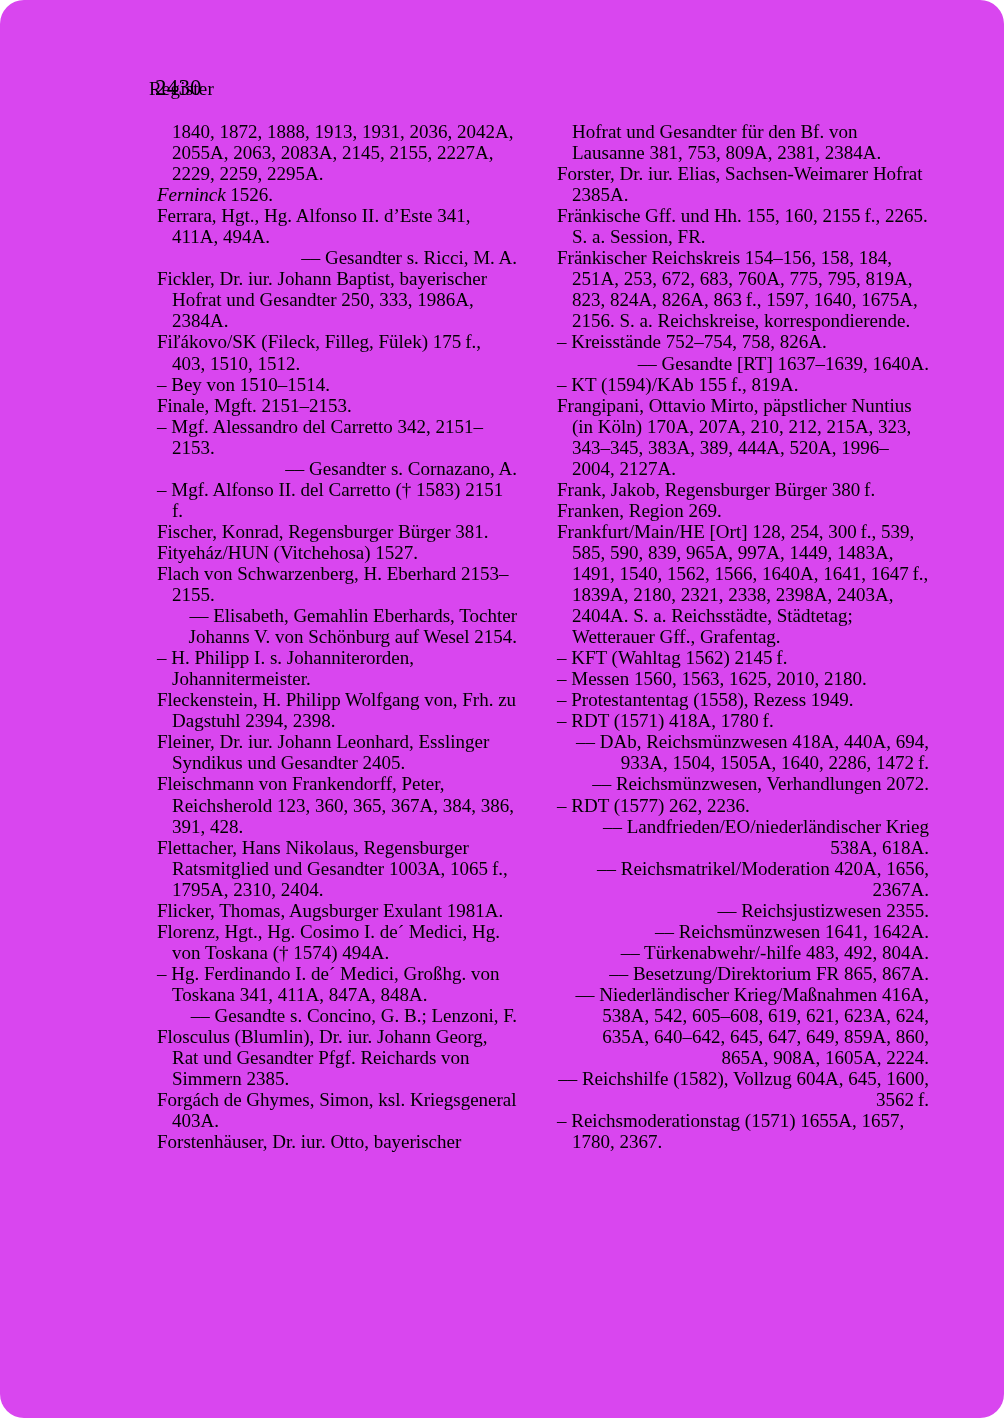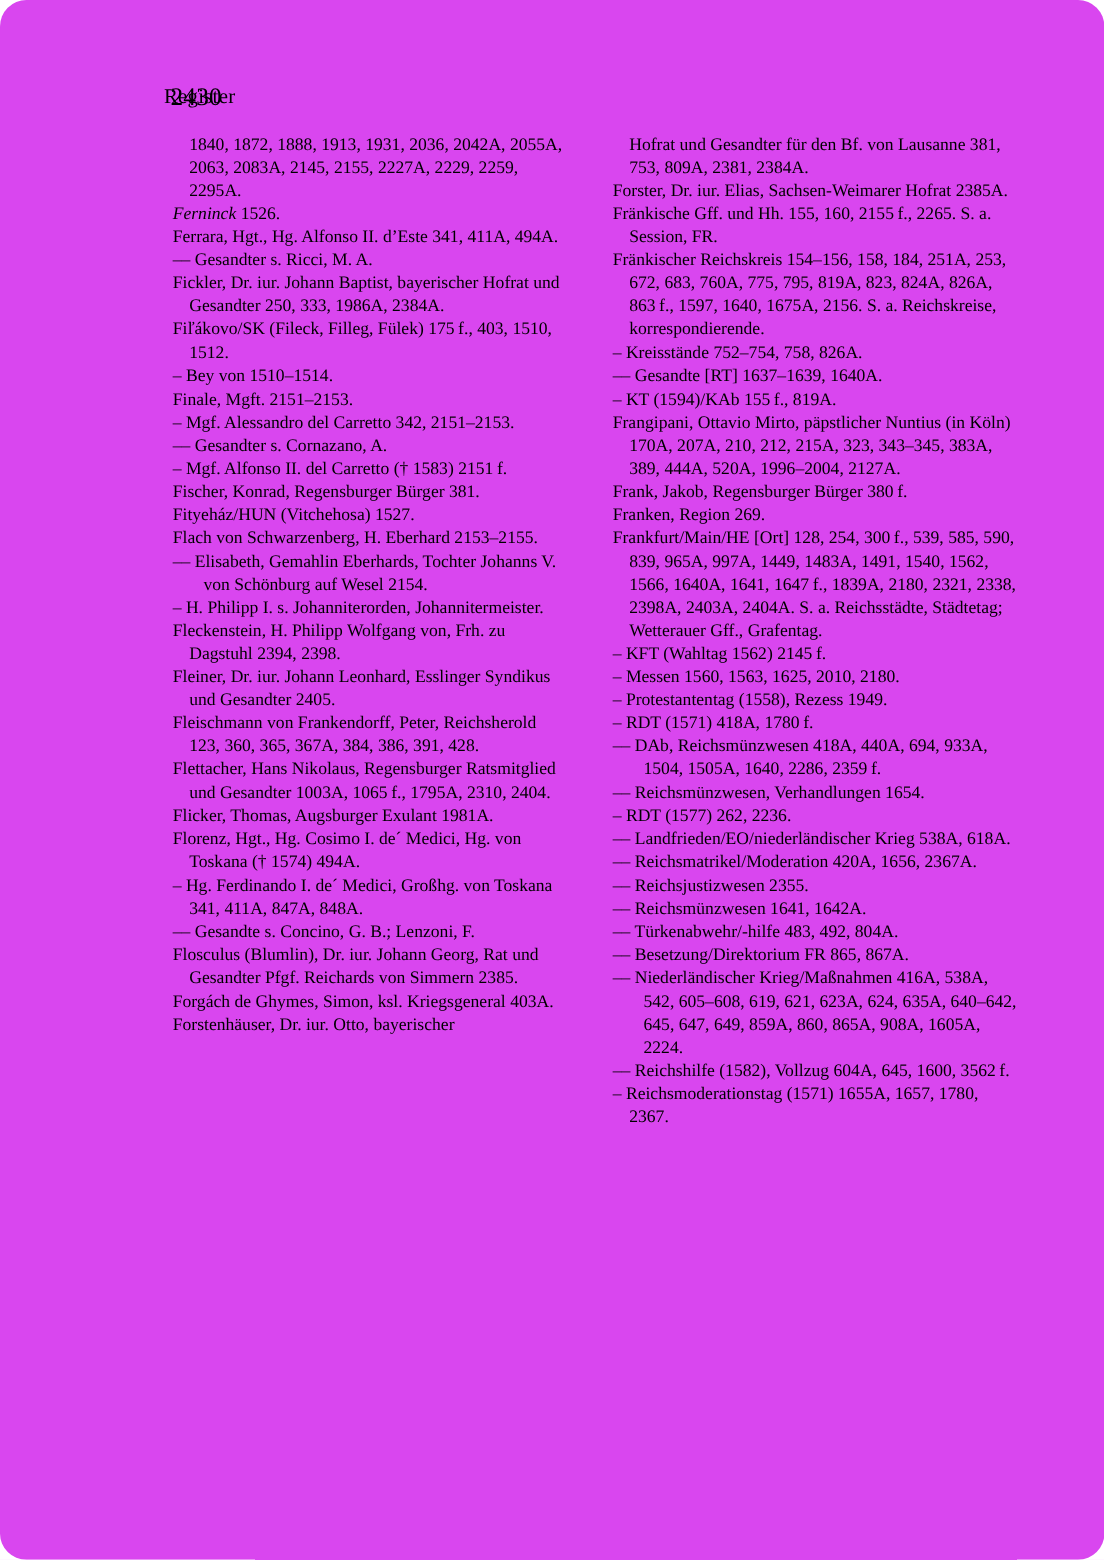--- a/index.html
+++ b/index.html
@@ -48,21 +48,21 @@
   
   .columns {
     position: absolute;
     left: 0;
     top: 121px;
     width: 1004px;
   }
   .col {
     position: absolute;
     top: 0;
-    font-size: 16px;
+    font-size: 19px;
     line-height: 21.05px;
   }
   .col-left  { left: 157px; width: 360px; }
   .col-right { left: 557px; width: 372px; }
 
   
   .entry {
     margin: 0;
     padding: 0;
     text-indent: 0;
@@ -70,20 +70,21 @@
     text-indent: -15px;
     white-space: normal;
   }
   .entry.sub1 {
     padding-left: 15px;
     text-indent: -15px;
   }
   .entry.sub2 {
     padding-left: 28px;
     text-indent: -28px;
+    text-align: right;
   }
   .entry.cont {
     padding-left: 15px;
     text-indent: 0;
   }
   .italic { font-style: italic; }
 </style>
 </head>
 <body>
 
@@ -133,22 +134,22 @@
         <div class="entry sub2"><span>–– Gesandte [RT]  1637–1639, 1640A.</span></div>
         <div class="entry sub1"><span>– KT (1594)/KAb  155 f., 819A.</span></div>
         <div class="entry"><span>Frangipani, Ottavio Mirto, päpstlicher Nuntius (in Köln)  170A, 207A, 210, 212, 215A, 323, 343–345, 383A, 389, 444A, 520A, 1996–2004, 2127A.</span></div>
         <div class="entry"><span>Frank, Jakob, Regensburger Bürger  380 f.</span></div>
         <div class="entry"><span>Franken, Region  269.</span></div>
         <div class="entry"><span>Frankfurt/Main/HE [Ort]  128, 254, 300 f., 539, 585, 590, 839, 965A, 997A, 1449, 1483A, 1491, 1540, 1562, 1566, 1640A, 1641, 1647 f., 1839A, 2180, 2321, 2338, 2398A, 2403A, 2404A.  S. a. Reichsstädte, Städtetag; Wetterauer Gff., Grafentag.</span></div>
         <div class="entry sub1"><span>– KFT (Wahltag  1562) 2145 f.</span></div>
         <div class="entry sub1"><span>– Messen  1560, 1563, 1625, 2010, 2180.</span></div>
         <div class="entry sub1"><span>– Protestantentag (1558), Rezess  1949.</span></div>
         <div class="entry sub1"><span>– RDT (1571)  418A, 1780 f.</span></div>
-        <div class="entry sub2"><span>–– DAb, Reichsmünzwesen  418A, 440A, 694, 933A, 1504, 1505A, 1640, 2286, 2359 f.</span></div>
-        <div class="entry sub2"><span>–– Reichsmünzwesen, Verhandlungen  1654.</span></div>
+        <div class="entry sub2"><span>–– DAb, Reichsmünzwesen  418A, 440A, 694, 933A, 1504, 1505A, 1640, 2286, 1472 f.</span></div>
+        <div class="entry sub2"><span>–– Reichsmünzwesen, Verhandlungen  2072.</span></div>
         <div class="entry sub1"><span>– RDT (1577)  262, 2236.</span></div>
         <div class="entry sub2"><span>–– Landfrieden/EO/niederländischer Krieg 538A, 618A.</span></div>
         <div class="entry sub2"><span>–– Reichsmatrikel/Moderation  420A, 1656, 2367A.</span></div>
         <div class="entry sub2"><span>–– Reichsjustizwesen  2355.</span></div>
         <div class="entry sub2"><span>–– Reichsmünzwesen  1641, 1642A.</span></div>
         <div class="entry sub2"><span>–– Türkenabwehr/-hilfe  483, 492, 804A.</span></div>
         <div class="entry sub2"><span>–– Besetzung/Direktorium FR  865, 867A.</span></div>
         <div class="entry sub2"><span>–– Niederländischer Krieg/Maßnahmen 416A, 538A, 542, 605–608, 619, 621, 623A, 624, 635A, 640–642, 645, 647, 649, 859A, 860, 865A, 908A, 1605A, 2224.</span></div>
         <div class="entry sub2"><span>–– Reichshilfe (1582), Vollzug  604A, 645, 1600, 3562 f.</span></div>
         <div class="entry sub1"><span>– Reichsmoderationstag (1571)  1655A, 1657, 1780, 2367.</span></div>

